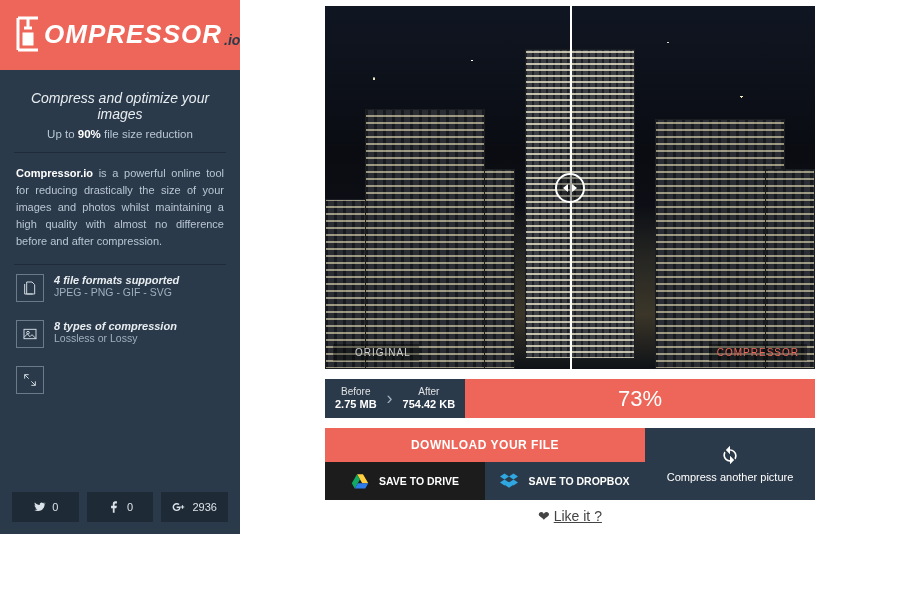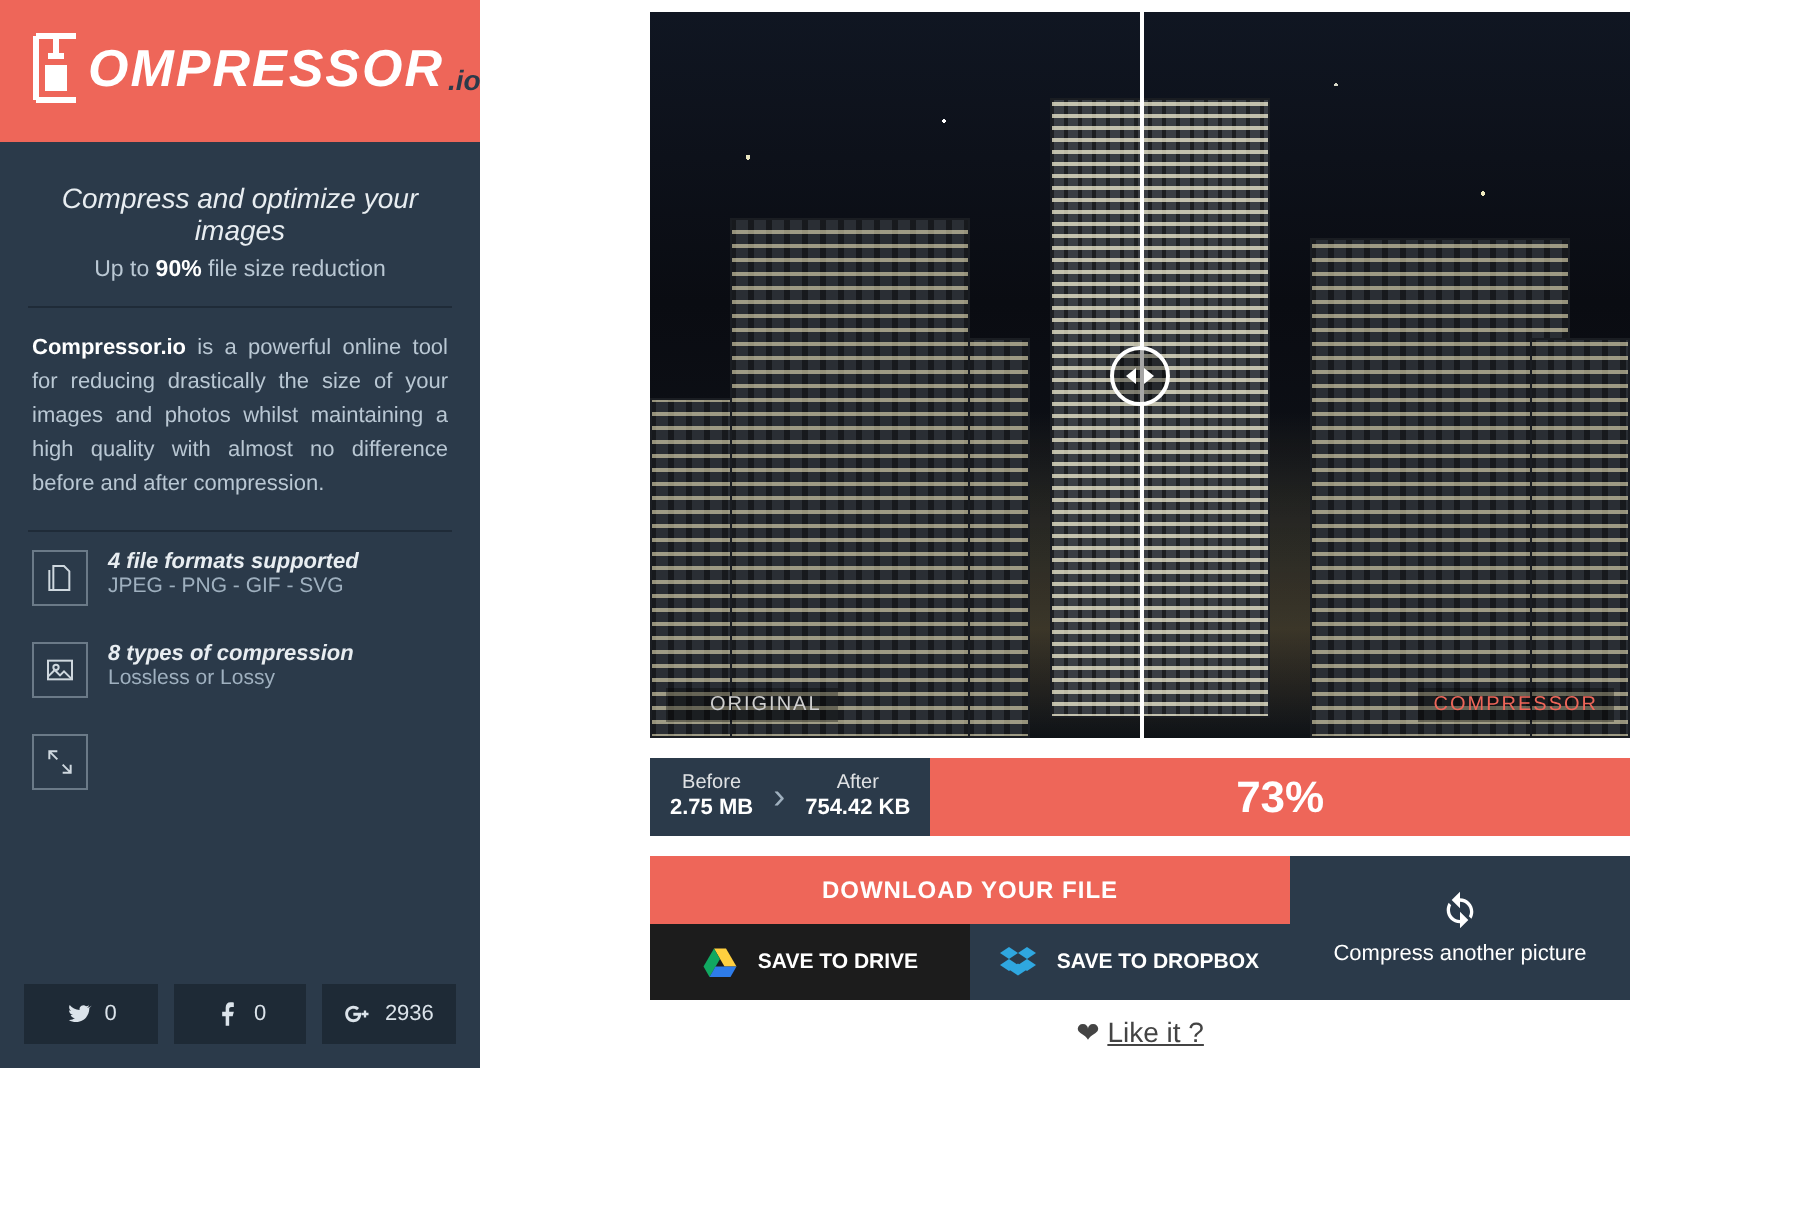--- a/index.html
+++ b/index.html
@@ -60,21 +60,21 @@
   .lab { position:absolute; bottom:8px; font-size:10px; letter-spacing:1px; color:#cfcfcf; background:rgba(0,0,0,0.35); padding:3px 8px; }
   .lab.l { left:8px;padding-left:22px; }
   .lab.r { right:8px; color:#ee6659; }
   
   .stats { width:490px; height:44px; margin-top:10px; display:flex; background:#ee6659; color:#fff; align-items:stretch; }
   .stats .dark { background:#2b3a4a; display:flex; align-items:center; padding:0 10px; gap:10px; }
   .stat { text-align:center; line-height:1.15; }
   .stat .t { font-size:10px; opacity:0.85; }
   .stat .v { font-size:11px; font-weight:600; }
   .chev { font-size:18px; color:#9fb0bf; }
-  .pct { flex:1; display:flex; align-items:center; justify-content:center; font-size:22px; font-weight:700;border-radius:16px; }
+  .pct { flex:1; display:flex; align-items:center; justify-content:center; font-size:22px; font-weight:400;border-radius:16px; }
   
   .actions { width:490px; margin-top:10px; display:grid; grid-template-columns: 1fr 1fr 170px; grid-template-rows: 34px 38px; }
   .dl { grid-column:1 / span 2; grid-row:1; background:#ee6659; color:#fff; display:flex; align-items:center; justify-content:center; font-size:12px; font-weight:700; letter-spacing:0.5px; cursor:pointer; }
   .drive { grid-column:1; grid-row:2; background:#1c1c1c; color:#fff; display:flex; align-items:center; justify-content:center; gap:10px; font-size:10.5px; font-weight:700; cursor:pointer; }
   .dropbox { grid-column:2; grid-row:2; background:#2b3a4a; color:#fff; display:flex; align-items:center; justify-content:center; gap:10px; font-size:10.5px; font-weight:700; cursor:pointer; }
   .again { grid-column:3; grid-row:1 / span 2; background:#2b3a4a; color:#fff; display:flex; flex-direction:column; align-items:center; justify-content:center; gap:6px; font-size:11px; cursor:pointer; }
   .again svg { width:20px; height:20px; fill:#fff; }
   .drive svg, .dropbox svg { width:18px; height:16px; }
   .likeit { width:490px; text-align:center; margin-top:8px; font-size:14px; color:#444; }
   .likeit a { text-decoration:underline; color:#444; }

